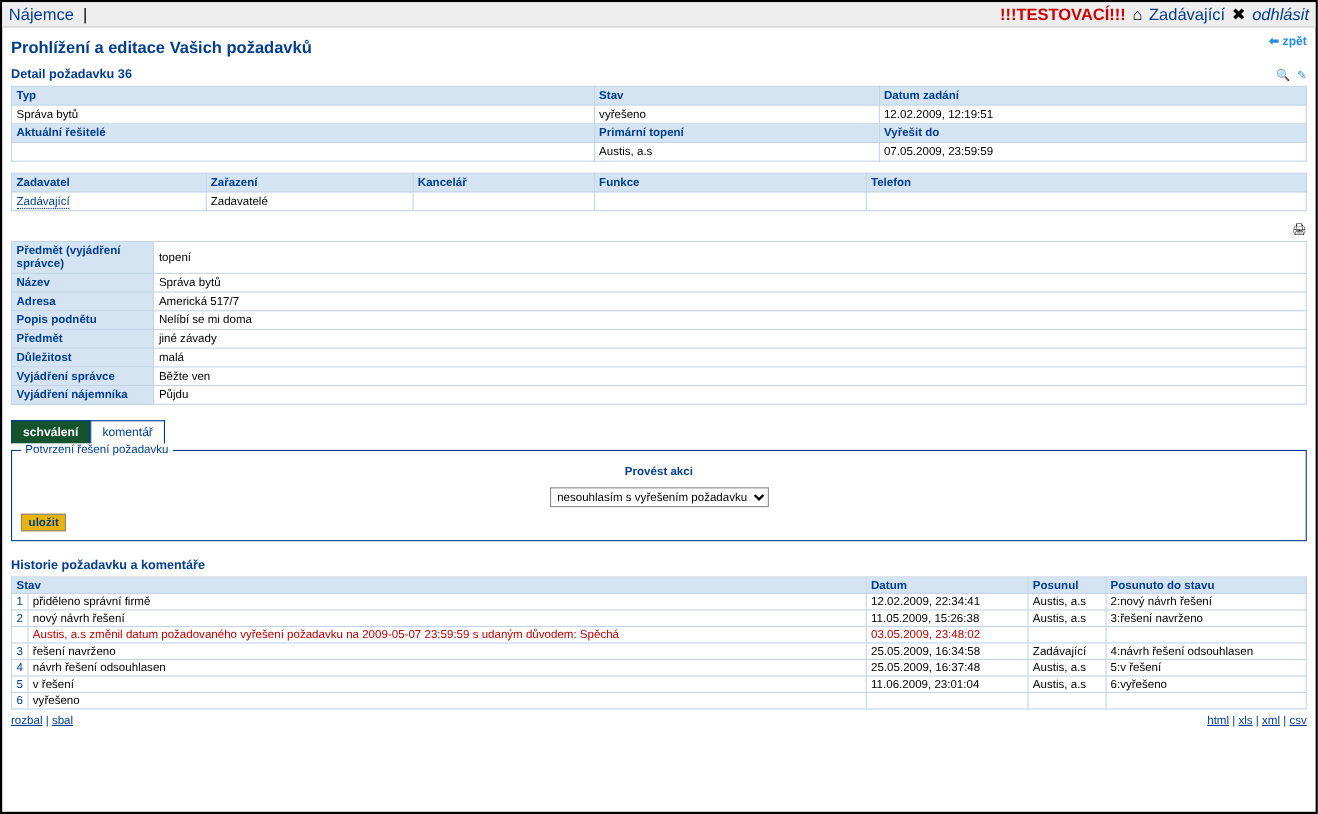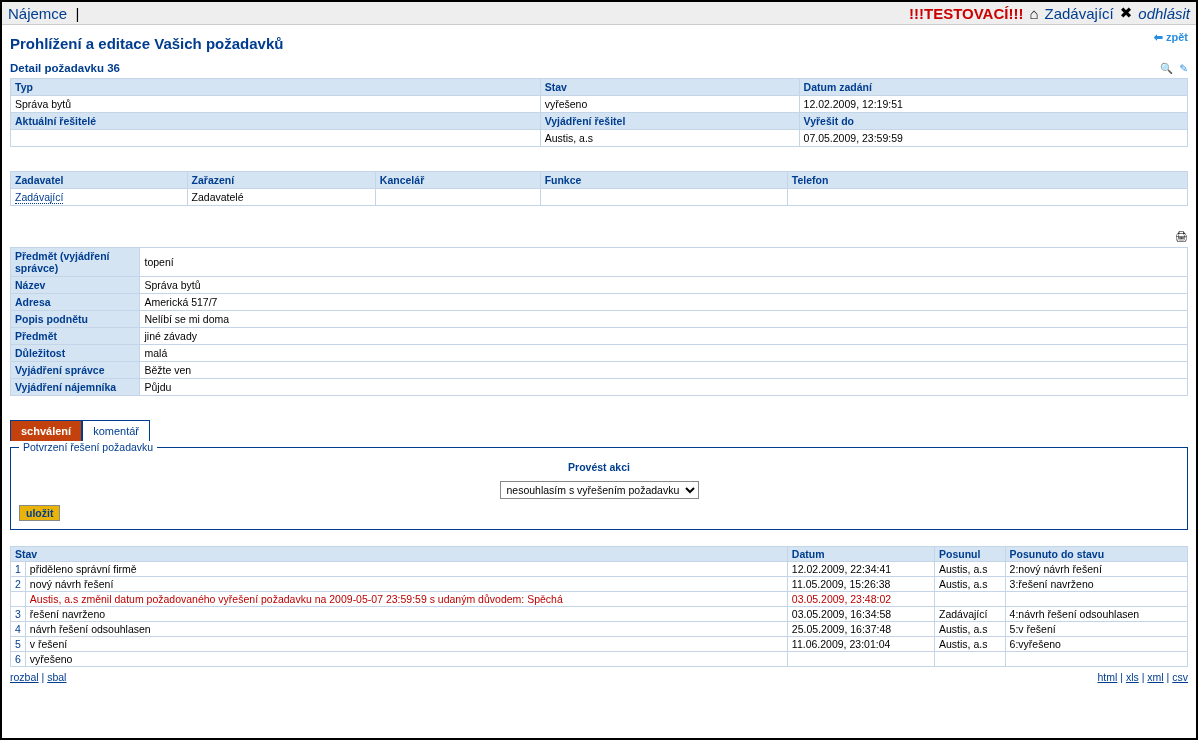--- a/index.html
+++ b/index.html
@@ -30,21 +30,21 @@
   .topbar .right a { color: #003d8f; text-decoration: none; }
   .main { padding: 6px 8px; }
   h1.title { color: #003d8f; font-size: 15px; font-weight: bold; margin: 4px 0 10px 0; }
   .back { float: right; color: #2a8ee0; font-weight: bold; text-decoration: none; font-size: 11px; }
   .back::before { content: "⬅ "; color:#2a8ee0; }
   .subtitle { color: #003d8f; font-weight: bold; font-size: 11.5px; margin-bottom: 4px; }
   .icongroup { float: right; display: flex; gap: 6px; }
   table.detail {
     width: 100%;
     border-collapse: collapse;
-    margin-bottom: 24px;
+    margin-bottom: 10px;
   }
   table.detail td, table.detail th {
     border: 1px solid #c3d5e6;
     padding: 2px 4px;
     text-align: left;
     font-size: 10.5px;
   }
   table.detail th {
     background: #d4e4f3;
     color: #003d8f;
@@ -56,21 +56,21 @@
   .tab {
     display: inline-block;
     padding: 4px 10px;
     border: 1px solid #003d8f;
     border-bottom: none;
     background: #fff;
     color: #003d8f;
     font-weight: normal;
     font-size: 11px;
   }
-  .tab.active { background: #c2410c; color: #fff; font-weight: bold; }
+  .tab.active { background: #14532d; color: #fff; font-weight: bold; }
   fieldset.act {
     border: 1px solid #003d8f;
     padding: 8px;
     margin: 0 0 16px 0;
   }
   fieldset.act legend { color: #003d8f; font-weight: normal; font-size: 10.5px; padding: 0 4px;}
   .formrow { display: flex; align-items: center; gap: 8px; margin-bottom: 6px; flex-direction: column; }
   .formrow label { color: #003d8f; font-weight: bold; }
   select { font-size: 10.5px; border: 1px solid #888; background: #fff; padding: 1px 2px; }
   .btn-save {
@@ -136,21 +136,21 @@
       <th style="width:22%">Stav</th>
       <th>Datum zadání</th>
     </tr>
     <tr>
       <td>Správa bytů</td>
       <td>vyřešeno</td>
       <td>12.02.2009, 12:19:51</td>
     </tr>
     <tr>
       <th>Aktuální řešitelé</th>
-      <th>Vyjádření řešitel</th>
+      <th>Primární topení</th>
       <th>Vyřešit do</th>
     </tr>
     <tr>
       <td></td>
       <td>Austis, a.s</td>
       <td>07.05.2009, 23:59:59</td>
     </tr>
   </tbody>
     </table>
 
@@ -219,20 +219,21 @@
     <legend>Potvrzení řešení požadavku</legend>
     <div class="formrow">
       <label>Provést akci</label>
       <select>
         <option>nesouhlasím s vyřešením požadavku</option>
       </select>
     </div>
     <button class="btn-save">uložit</button>
   </fieldset>
 
+  <div class="subtitle">Historie požadavku a komentáře</div>
   <table class="history">
     <thead>
       <tr>
         <th colspan="2">Stav</th>
         <th style="width:12.5%">Datum</th>
         <th style="width:6%">Posunul</th>
         <th style="width:15.5%">Posunuto do stavu</th>
       </tr>
     </thead>
     <tbody id="history-body">
@@ -253,21 +254,21 @@
         <tr class="red">
           <td class="num"></td>
           <td>Austis, a.s změnil datum požadovaného vyřešení požadavku na 2009-05-07 23:59:59 s udaným důvodem: Spěchá</td>
           <td>03.05.2009, 23:48:02</td>
           <td></td>
           <td></td>
         </tr>
         <tr>
           <td class="num">3</td>
           <td>řešení navrženo</td>
-          <td>03.05.2009, 16:34:58</td>
+          <td>25.05.2009, 16:34:58</td>
           <td>Zadávající</td>
           <td>4:návrh řešení odsouhlasen</td>
         </tr>
         <tr>
           <td class="num">4</td>
           <td>návrh řešení odsouhlasen</td>
           <td>25.05.2009, 16:37:48</td>
           <td>Austis, a.s</td>
           <td>5:v řešení</td>
         </tr>

